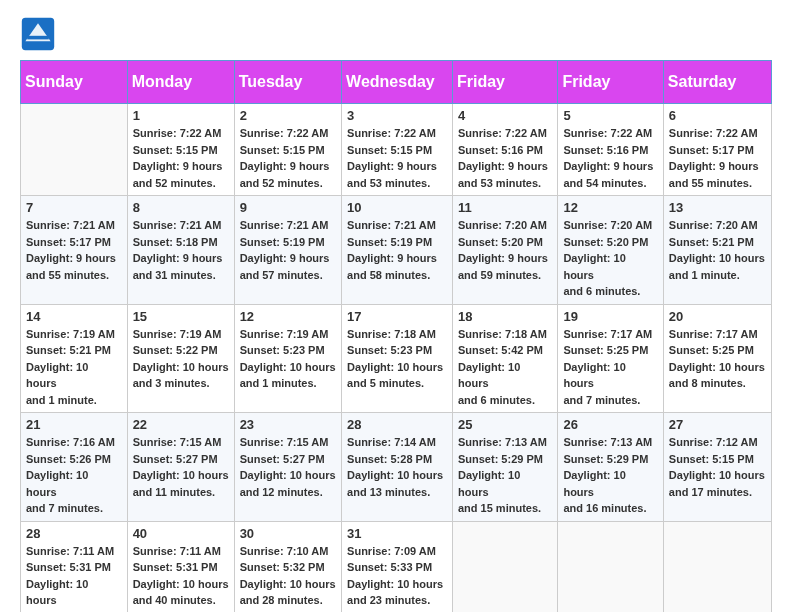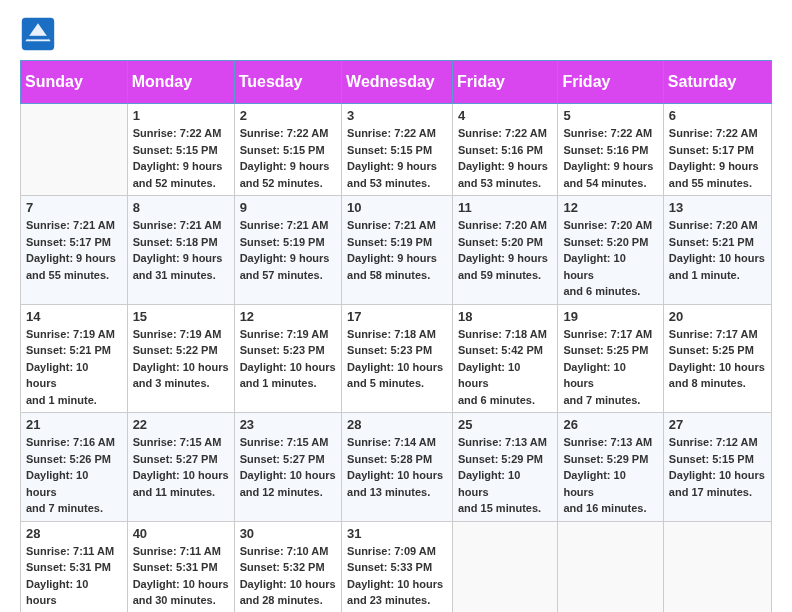--- a/index.html
+++ b/index.html
@@ -386,21 +386,21 @@
             <div>Daylight: 10 hours</div>
             <div>and 19 minutes.</div>
           </div>
         </td>
         <td>
           <span class="day-number">40</span>
           <div class="day-info">
             <div>Sunrise: 7:11 AM</div>
             <div>Sunset: 5:31 PM</div>
             <div>Daylight: 10 hours</div>
-            <div>and 30 minutes.</div>
+            <div>and 40 minutes.</div>
           </div>
         </td>
         <td>
           <span class="day-number">30</span>
           <div class="day-info">
             <div>Sunrise: 7:10 AM</div>
             <div>Sunset: 5:32 PM</div>
             <div>Daylight: 10 hours</div>
             <div>and 28 minutes.</div>
           </div>

